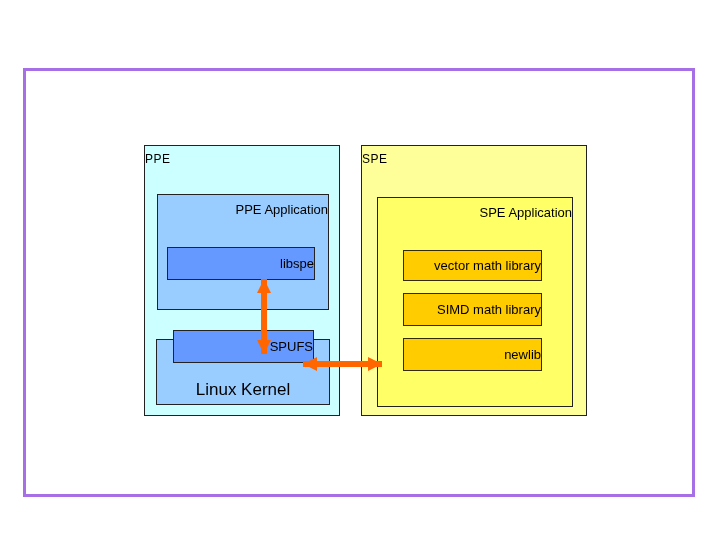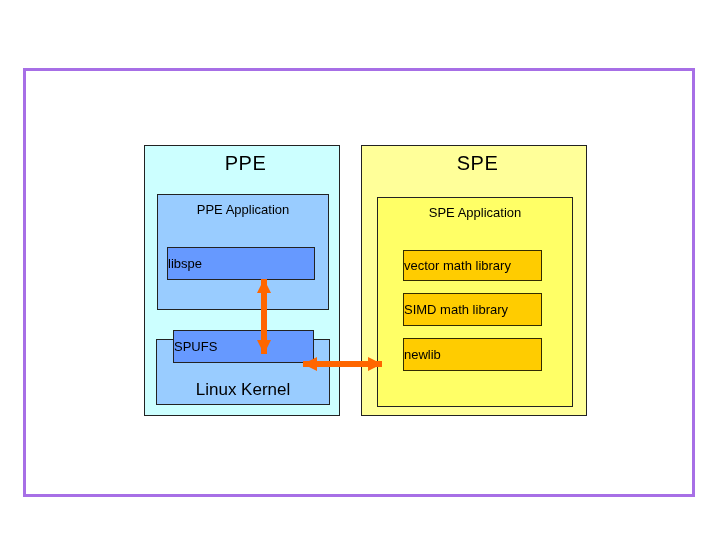--- a/index.html
+++ b/index.html
@@ -8,27 +8,27 @@
     font-family:"Liberation Sans", sans-serif; color:#000;
     overflow:hidden;
   }
   .frame {
     position:absolute; left:23px; top:68px; width:672px; height:429px;
     border:3px solid #a76fe6; box-sizing:border-box; background:#ffffff;
   }
   .box { position:absolute; box-sizing:border-box; border:1px solid #222222; }
   .ppe-outer { left:144px; top:145px; width:196px; height:271px; background:#ccffff; }
   .spe-outer { left:361px; top:145px; width:226px; height:271px; background:#ffff99; }
-  .panel-title { text-align:center; padding-top:6px; font-size:20px; letter-spacing:0.5px;padding-left:7px; }
+  .panel-title { padding-top:6px; font-size:12px; letter-spacing:0.5px; }
   .ppe-app { left:157px; top:194px; width:172px; height:116px; background:#99ccff; }
   .kernel  { left:156px; top:339px; width:174px; height:66px;  background:#99ccff; }
   .spe-app { left:377px; top:197px; width:196px; height:210px; background:#ffff66; }
-  .inner-title { text-align:center; padding-top:7px; font-size:13px; }
+  .inner-title { text-align:right; padding-top:7px; font-size:13px; }
   .chip {
-    display:flex; align-items:center; justify-content:flex-start; font-size:13px;
+    display:flex; align-items:center; justify-content:flex-end; font-size:13px;
   }
   .libspe { left:167px; top:247px; width:148px; height:33px; background:#6699ff; }
   .spufs  { left:173px; top:330px; width:141px; height:33px; background:#6699ff; }
   .kernel-label {
     position:absolute; left:0; right:0; bottom:4px; text-align:center; font-size:17px;
   }
   .lib-box { left:403px; width:139px; background:#ffcc00; border-color:#332b00; }
   .lib-vector { top:250px; height:31px; }
   .lib-simd   { top:293px; height:33px; }
   .lib-newlib { top:338px; height:33px; }

